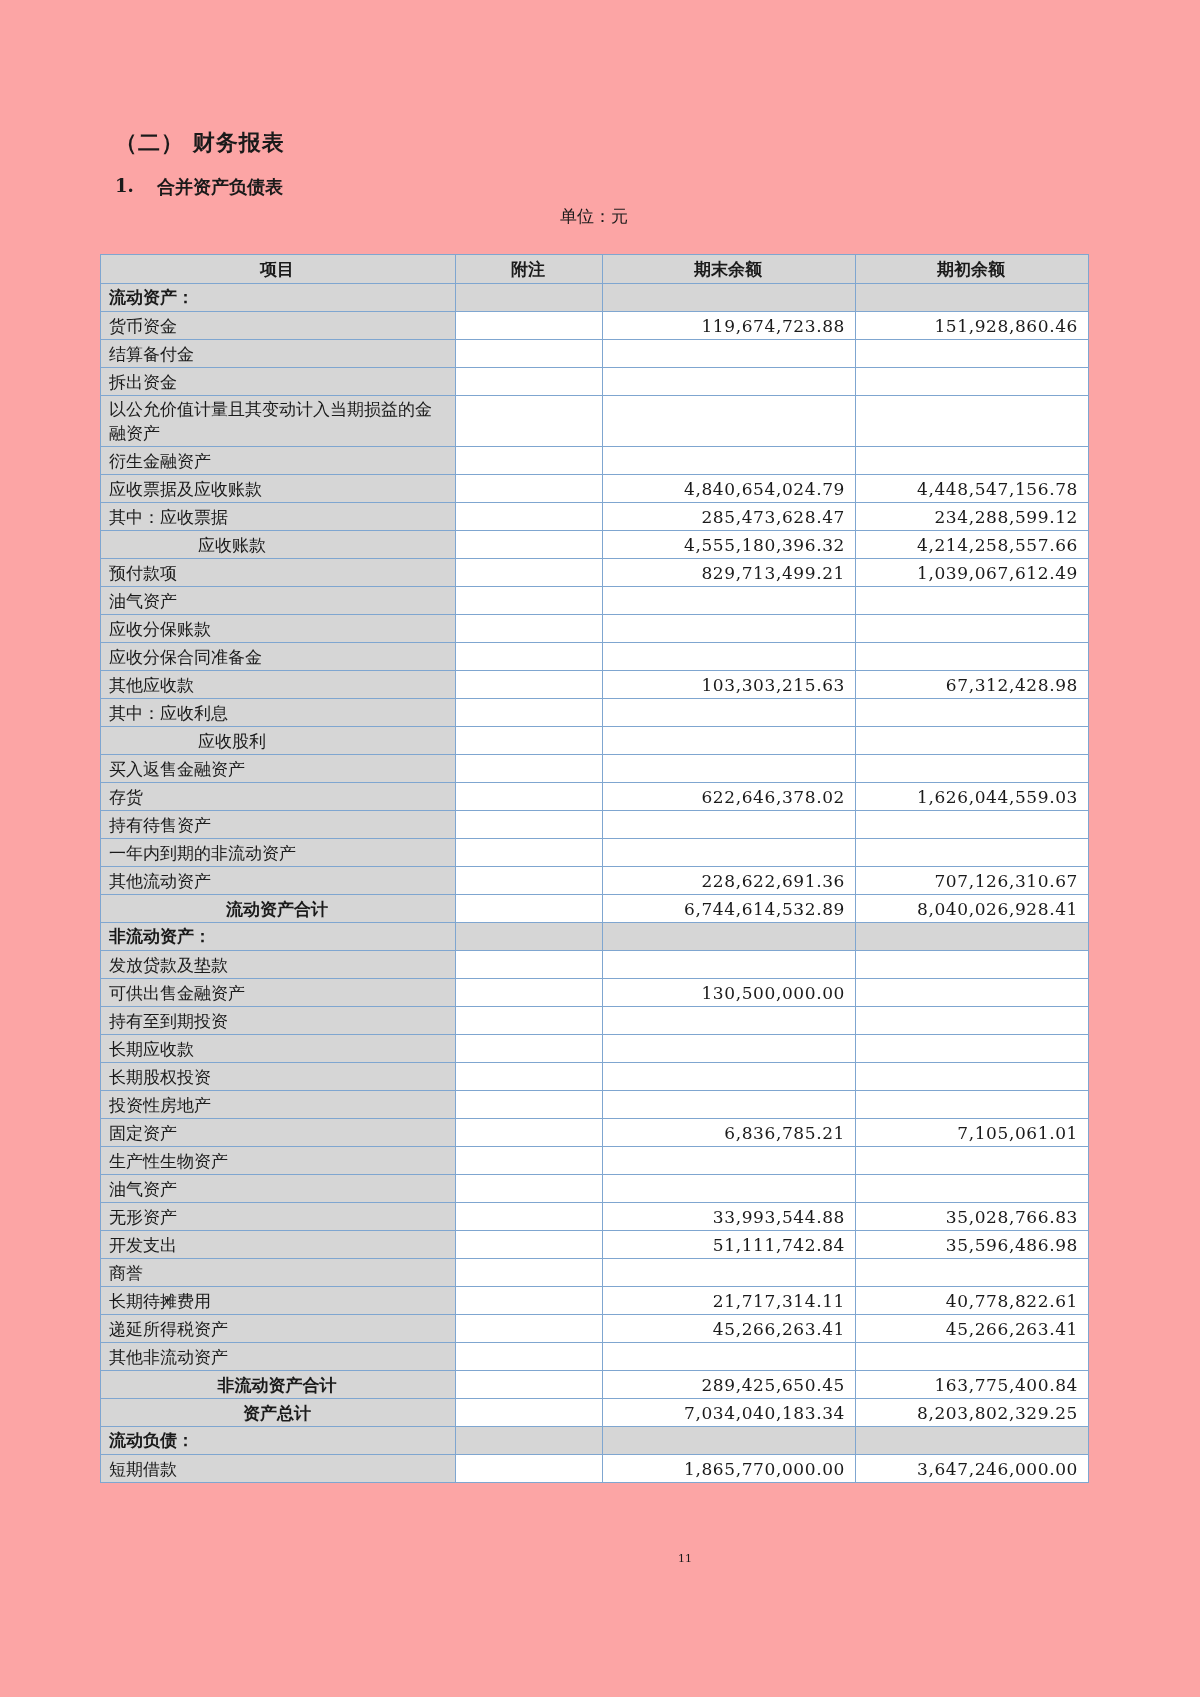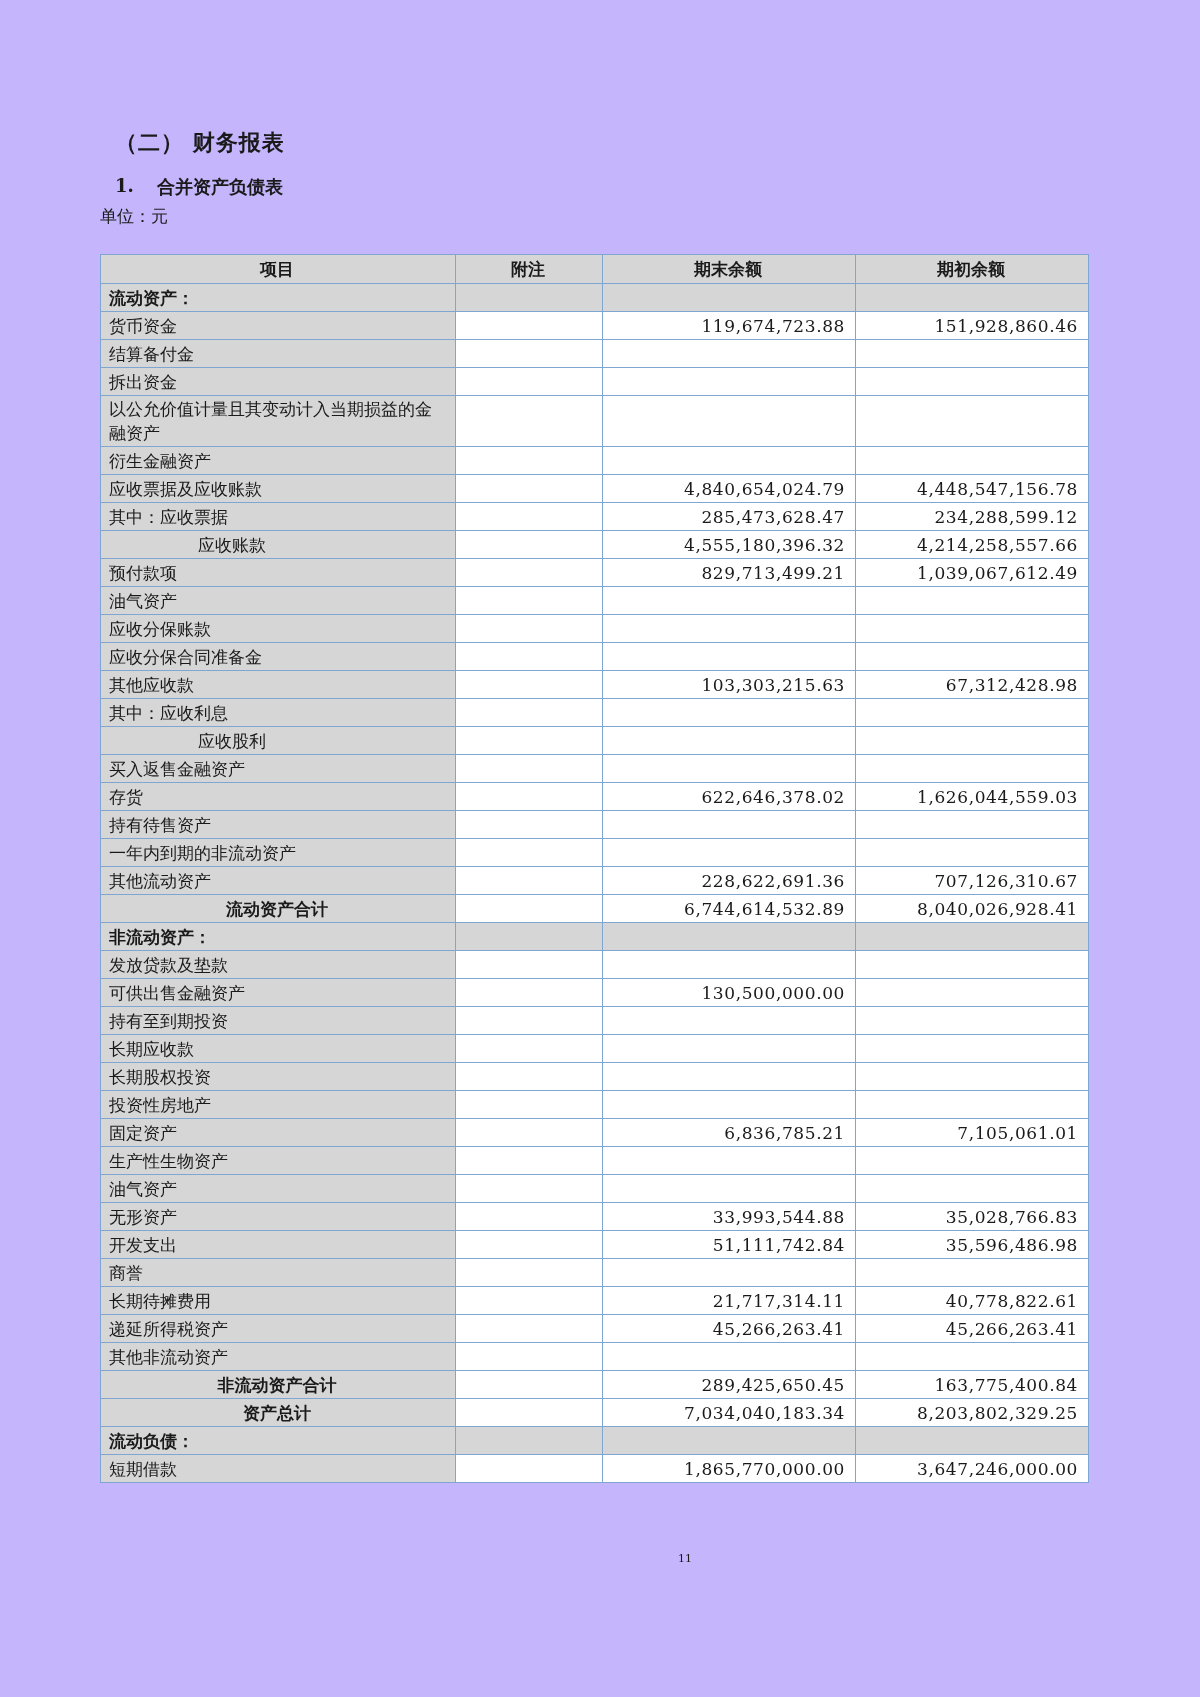--- a/index.html
+++ b/index.html
@@ -6,21 +6,21 @@
     --border-blue: #7fa6d0;
     --shade-gray: #d6d6d6;
     --text-black: #1a1a1a;
   }
   * { box-sizing: border-box; }
   html, body { margin: 0; padding: 0; background: #ffffff; }
   .page {
     position: relative;
     width: 1200px;
     height: 1697px;
-    background: #c4b5fd;
+    background: #fca5a5;
     font-family: "DejaVu Serif", "Liberation Serif", serif;
     color: var(--text-black);
     overflow: hidden;
   }
   .heading1 {
     position: absolute;
     left: 115px;
     top: 128px;
     font-size: 22px;
     font-weight: bold;
@@ -33,21 +33,21 @@
     font-size: 18px;
     font-weight: bold;
     display: flex;
   }
   .heading2 .num { width: 42px; }
   .unit-line {
     position: absolute;
     top: 205px;
     left: 100px;
     width: 988px;
-    text-align: left;
+    text-align: center;
     font-size: 17px;
   }
   table.balance-sheet {
     position: absolute;
     left: 100px;
     top: 254px;
     width: 988px;
     border-collapse: collapse;
     table-layout: fixed;
     border-radius: 11px;
@@ -76,21 +76,21 @@
     text-align: left;
   }
   .balance-sheet td.cell-note { background: #ffffff; }
   .balance-sheet td.cell-end,
   .balance-sheet td.cell-begin {
     background: #ffffff;
     text-align: right;
     letter-spacing: 0.6px;
     white-space: nowrap;
   }
-  .balance-sheet tr.row-section td { background: var(--shade-gray); }
+  .balance-sheet tr.row-section td { background: var(--shade-gray); font-family: Liberation Serif, serif; }
   .balance-sheet tr.row-section td.cell-item { font-weight: bold; }
   .balance-sheet tr.row-total td.cell-item {
     font-weight: bold;
     text-align: center;
   }
   .balance-sheet tr.row-indent td.cell-item { padding-left: 97px; }
   .page-number {
     position: absolute;
     left: 645px;
     top: 1552px;

